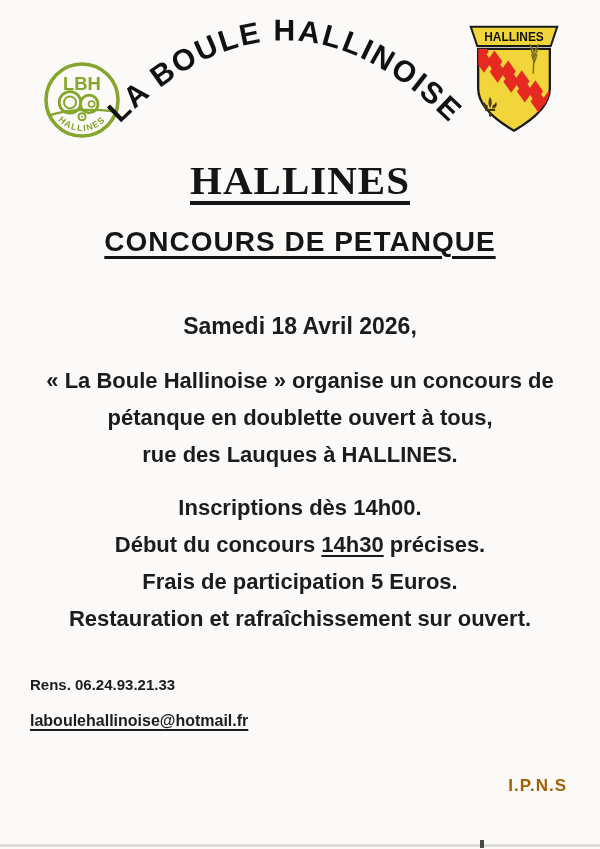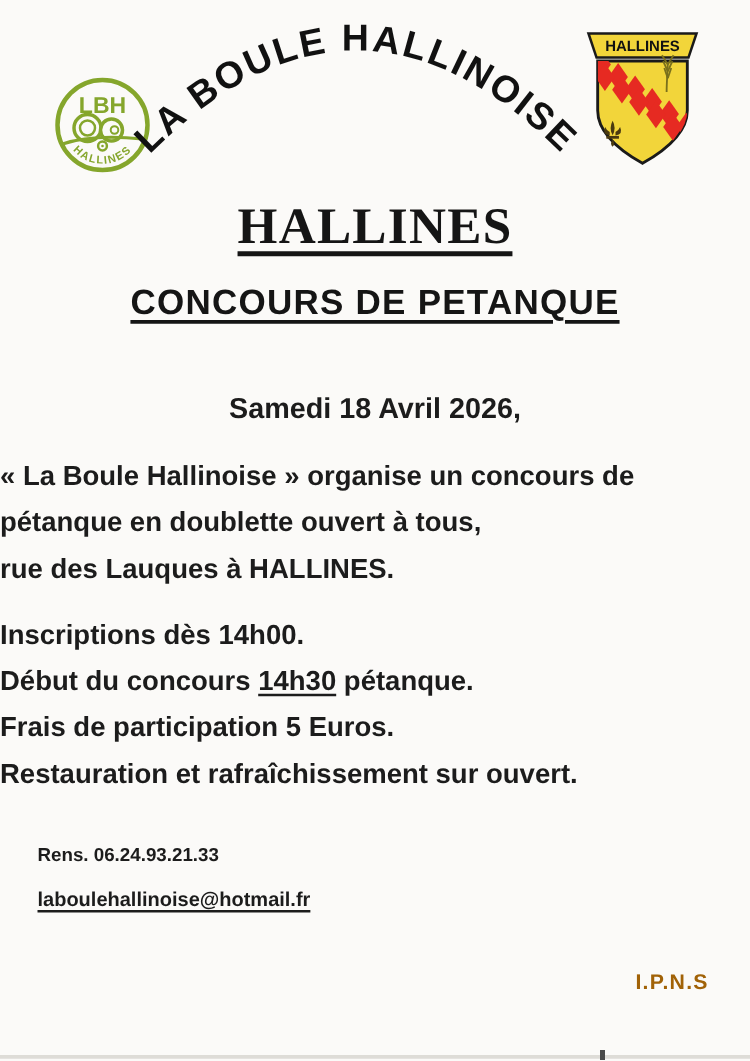--- a/index.html
+++ b/index.html
@@ -14,21 +14,21 @@
   
   .title{position:absolute;left:0;top:156px;width:100%;text-align:center;
     font-family:"Liberation Serif",serif;font-weight:bold;font-size:41px;letter-spacing:1px;
     text-decoration:underline;text-decoration-thickness:3.5px;text-underline-offset:7px;color:#151515;}
   .subtitle{position:absolute;left:0;top:226px;width:100%;text-align:center;
     font-weight:bold;font-size:28px;letter-spacing:1px;
     text-decoration:underline;text-decoration-thickness:3px;text-underline-offset:5px;color:#151515;}
 
   .dateline{position:absolute;left:0;top:301px;width:100%;text-align:center;font-size:23px;font-weight:600;color:#1c1c1c;margin-top:12px;}
 
-  .para{position:absolute;left:0;width:100%;font-size:22px;line-height:37px;font-weight:600;color:#1c1c1c;}
+  .para{position:absolute;left:0;width:100%;text-align:center;font-size:22px;line-height:37px;font-weight:600;color:#1c1c1c;}
   .para1{top:362px;}
   .para2{top:489px;}
   .time-strong{font-weight:bold;text-decoration:underline;text-decoration-thickness:2px;text-underline-offset:3px;}
 
   .contact-phone{position:absolute;left:30px;top:676px;font-size:15px;font-weight:600;color:#1c1c1c;}
   .contact-email{position:absolute;left:30px;top:712px;font-size:16px;font-weight:600;color:#1c1c1c;
     text-decoration:underline;text-decoration-thickness:1.5px;text-underline-offset:3px;}
 
   .ipns{position:absolute;right:33px;top:776px;font-size:17px;font-weight:600;letter-spacing:1px;color:#a16207;}
 
@@ -114,21 +114,21 @@
   <div class="dateline">Samedi 18 Avril 2026,</div>
 
   <div class="para para1">
     <div>« La Boule Hallinoise » organise un concours de</div>
     <div>pétanque en doublette ouvert à tous,</div>
     <div>rue des Lauques à HALLINES.</div>
   </div>
 
   <div class="para para2">
     <div>Inscriptions dès 14h00.</div>
-    <div><span>Début du concours </span><span class="time-strong">14h30</span><span> pétanque.</span></div>
+    <div><span>Début du concours </span><span class="time-strong">14h30</span><span> précises.</span></div>
     <div>Frais de participation 5 Euros.</div>
     <div>Restauration et rafraîchissement sur ouvert.</div>
   </div>
 
   <div class="contact-phone">Rens. 06.24.93.21.33</div>
   <div class="contact-email">laboulehallinoise@hotmail.fr</div>
 
   <div class="ipns">I.P.N.S</div>
 
   <div class="scan-edge"></div>

